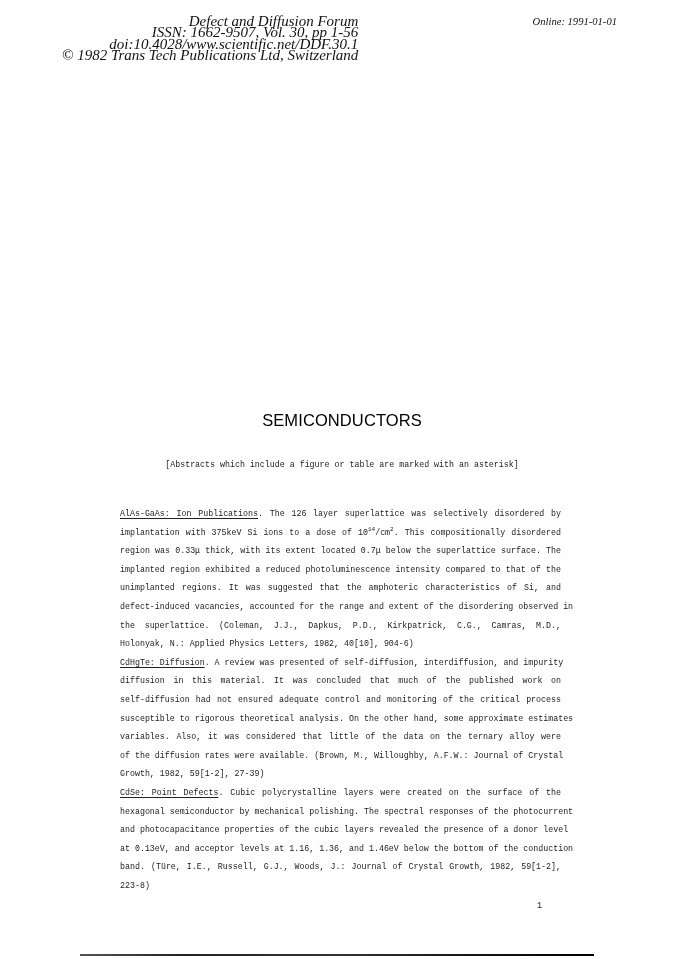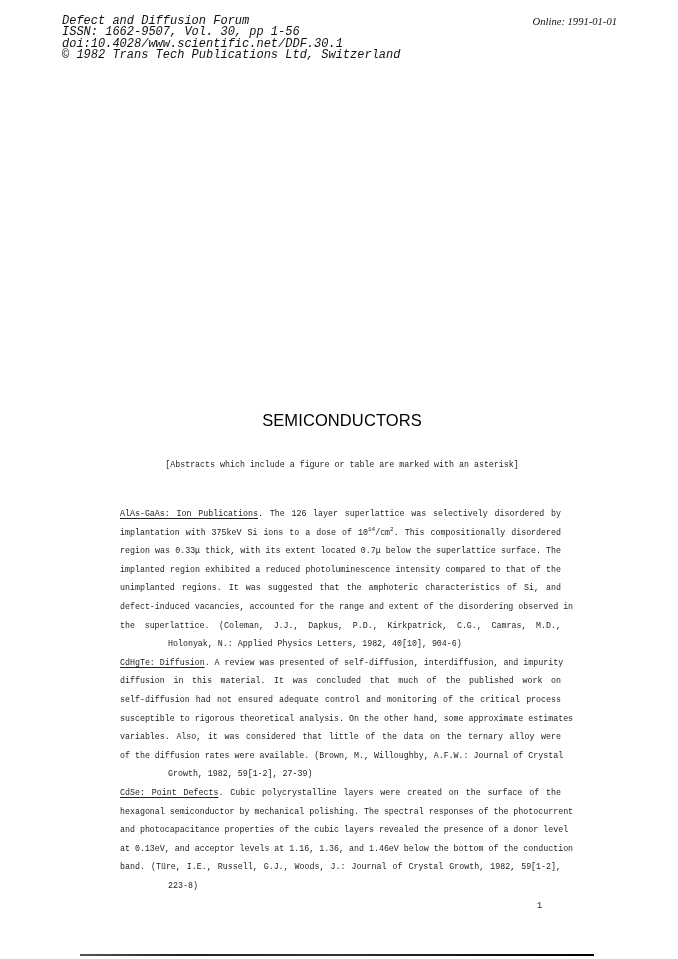--- a/index.html
+++ b/index.html
@@ -11,25 +11,26 @@
       width: 678px;
       height: 959px;
       position: relative;
       overflow: hidden;
       color: #111;
     }
     .header-left {
       position: absolute;
       left: 62px;
       top: 16px;
-      font-family: Liberation Mono, monospace;
+      font-family: Liberation Serif, serif;
       font-style: italic;
-      font-size: 12px;
+      font-size: 15px;
       line-height: 11.3px;
       color: #111;
+      text-align: right;
     }
     .header-left div { white-space: nowrap; }
     .header-right {
       position: absolute;
       right: 61px;
       top: 16px;
       font-family: Liberation Serif, serif;
       font-style: italic;
       font-size: 10.6px;
       line-height: 11.3px;
@@ -69,21 +70,20 @@
     .line {
       display: block;
       text-align: justify;
       text-align-last: justify;
       white-space: nowrap;
       height: 18.6px;
       overflow: visible;
     }
     .line.last {
       text-align-last: left;
-      margin-left: 48px;
     }
     .topic {
       text-decoration: underline;
       text-underline-offset: 2px;
     }
     sup {
       font-size: 6px;
       line-height: 0;
       vertical-align: 4px;
     }

